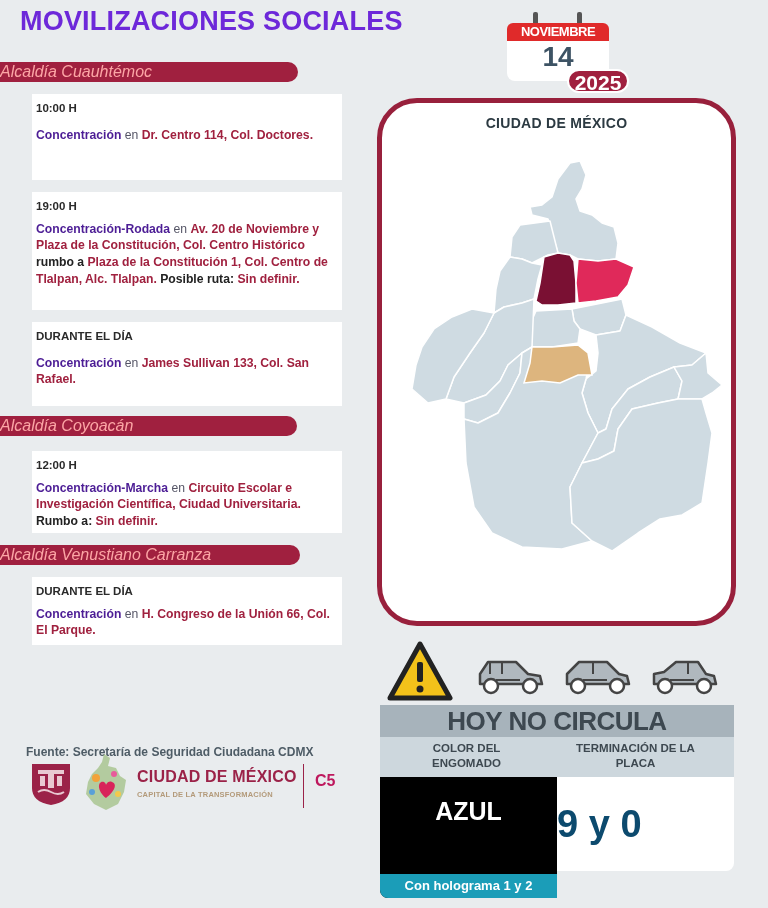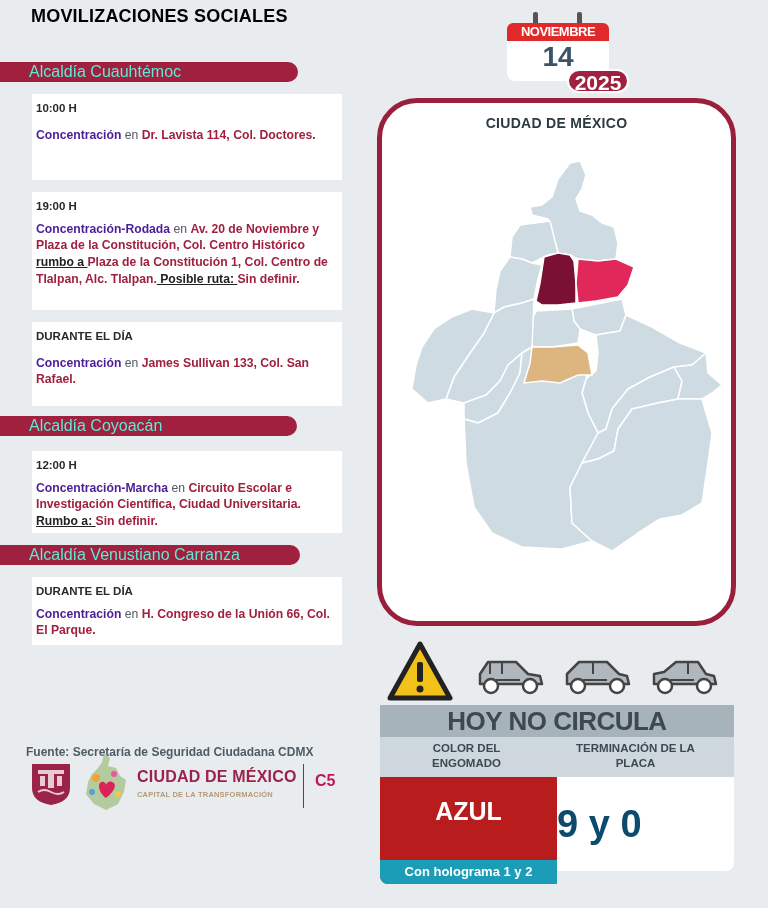--- a/index.html
+++ b/index.html
@@ -1,30 +1,30 @@
 <!DOCTYPE html>
 <html><head>
 <meta charset="utf-8">
 <style>
   * { box-sizing: border-box; margin: 0; padding: 0; }
   html, body { width: 768px; height: 908px; overflow: hidden; }
   body { background: #e9ecee; font-family: "Liberation Sans", sans-serif; position: relative; }
 
-  .title { position: absolute; left: 31px; top: 6px; font-size: 18px; font-weight: bold; color: #000000; letter-spacing: 0.2px; }
-
-  .band { position: absolute; left: 0; height: 20px; background: #a0203f; color: #5eead4; font-size: 16px; line-height: 20px; padding-left: 29px; border-radius: 0 11px 11px 0; }
+  .title { position: absolute; left: 20px; top: 6px; font-size: 27px; font-weight: bold; color: #6d28d9; letter-spacing: 0.2px; }
+
+  .band { position: absolute; left: 0; height: 20px; background: #a0203f; color: #fca5a5; font-size: 16px; line-height: 20px; border-radius: 0 11px 11px 0; font-style: italic; }
   .band span { display: block; }
 
   .card { position: absolute; left: 32px; width: 310px; background: #fff; padding: 6px 4px 6px 4px; font-size: 12.2px; line-height: 16.7px; color: #2f2f2f; }
   .card .time { font-weight: bold; font-size: 11.5px; color: #2a2a2a; margin-bottom: 10px; }
   .card .desc { font-weight: bold; }
   .g { color: #4c1d95; }
   .n { color: #556; font-weight: normal; }
   .r { color: #a0213f; }
-  .k { color: #222; text-decoration: underline; }
+  .k { color: #222; }
 
   .source { position: absolute; left: 26px; top: 701px; font-size: 12px; font-weight: bold; color: #4e5c66; margin-top: 44px; }
 
   .logos { position: absolute; left: 30px; top: 752px; height: 62px; width: 330px; }
   .logo-shield { position: absolute; left: 0; top: 10px; width: 42px; height: 44px; }
   .logo-map { position: absolute; left: 52px; top: 0; width: 48px; height: 60px; }
   .logo-text1 { position: absolute; left: 107px; top: 16px; font-size: 16px; font-weight: bold; color: #9b2248; letter-spacing: 0.2px; }
   .logo-text2 { position: absolute; left: 107px; top: 38px; font-size: 7.5px; font-weight: bold; color: #b39a7a; letter-spacing: 0.2px; }
   .logo-divider { position: absolute; left: 273px; top: 12px; width: 1px; height: 44px; background: #9b2248; }
   .logo-c5 { position: absolute; left: 285px; top: 20px; font-size: 16px; font-weight: bold; color: #be185d; }
@@ -38,21 +38,21 @@
   .mapbox { position: absolute; left: 377px; top: 98px; width: 359px; height: 528px; background: #fff; border: 5px solid #98203c; border-radius: 40px; }
   .map-title { position: absolute; left: 0; width: 100%; top: 12px; text-align: center; font-size: 14px; font-weight: bold; color: #2c3a42; letter-spacing: 0.3px; }
   .map-svg { position: absolute; left: 0; top: 0; }
 
   .hnc { position: absolute; left: 380px; top: 640px; width: 354px; }
   .hnc-icons { position: relative; height: 66px; }
   .hnc-band { position: absolute; left: 0; top: 65px; width: 354px; height: 32px; background: #a7b3bb; color: #3d4850; font-size: 26px; font-weight: bold; text-align: center; line-height: 32px; letter-spacing: -0.5px; }
   .hnc-heads { position: absolute; left: 0; top: 97px; width: 354px; height: 40px; background: #cdd7dd; display: flex; }
   .hnc-head { flex: 1; text-align: center; font-size: 11.5px; font-weight: bold; color: #3d4850; line-height: 15px; padding-top: 4px; }
   .hnc-body { position: absolute; left: 0; top: 137px; width: 354px; height: 94px; display: flex; }
-  .hnc-color { width: 177px; height: 107px; background: #b91c1c; position: relative; border-radius: 0 0 0 8px; overflow: hidden; }
+  .hnc-color { width: 177px; height: 121px; background: #000000; position: relative; border-radius: 0 0 0 8px; overflow: hidden; }
   .hnc-color-label { position: absolute; top: 20px; width: 100%; text-align: center; color: #fff; font-size: 25px; font-weight: bold; }
   .hnc-holo { position: absolute; bottom: 0; left: 0; width: 100%; height: 24px; background: #1b9db8; color: #fff; font-size: 13px; font-weight: bold; text-align: center; line-height: 24px; }
   .hnc-plate { width: 177px; height: 94px; background: #fff; border-radius: 0 0 8px 0; text-align: left; font-size: 38px; font-weight: bold; color: #0c4a6e; line-height: 94px; }
 </style>
 </head>
 <body>
 
 <div class="title">MOVILIZACIONES SOCIALES</div>
 
 <div class="calendar">
@@ -68,21 +68,21 @@
 </div>
 <div class="band" style="top:416px;width:297px">
   <span>Alcaldía Coyoacán</span>
 </div>
 <div class="band" style="top:545px;width:300px">
   <span>Alcaldía Venustiano Carranza</span>
 </div>
 
 <div class="card" style="top:94px;height:86px">
   <div class="time">10:00 H</div>
-  <div class="desc"><span class="g">Concentración</span><span class="n"> en </span><span class="r">Dr. Lavista 114, Col. Doctores.</span></div>
+  <div class="desc"><span class="g">Concentración</span><span class="n"> en </span><span class="r">Dr. Centro 114, Col. Doctores.</span></div>
 </div>
 <div class="card" style="top:192px;height:118px">
   <div class="time" style="margin-bottom:6px">19:00 H</div>
   <div class="desc"><span class="g">Concentración-Rodada</span><span class="n"> en </span><span class="r">Av. 20 de Noviembre y Plaza de la Constitución, Col. Centro Histórico</span><span class="k"> rumbo a </span><span class="r">Plaza de la Constitución 1, Col. Centro de Tlalpan, Alc. Tlalpan.</span><span class="k"> Posible ruta: </span><span class="r">Sin definir.</span></div>
 </div>
 <div class="card" style="top:322px;height:84px">
   <div class="time">DURANTE EL DÍA</div>
   <div class="desc"><span class="g">Concentración</span><span class="n"> en </span><span class="r">James Sullivan 133, Col. San Rafael.</span></div>
 </div>
 <div class="card" style="top:451px;height:82px">

